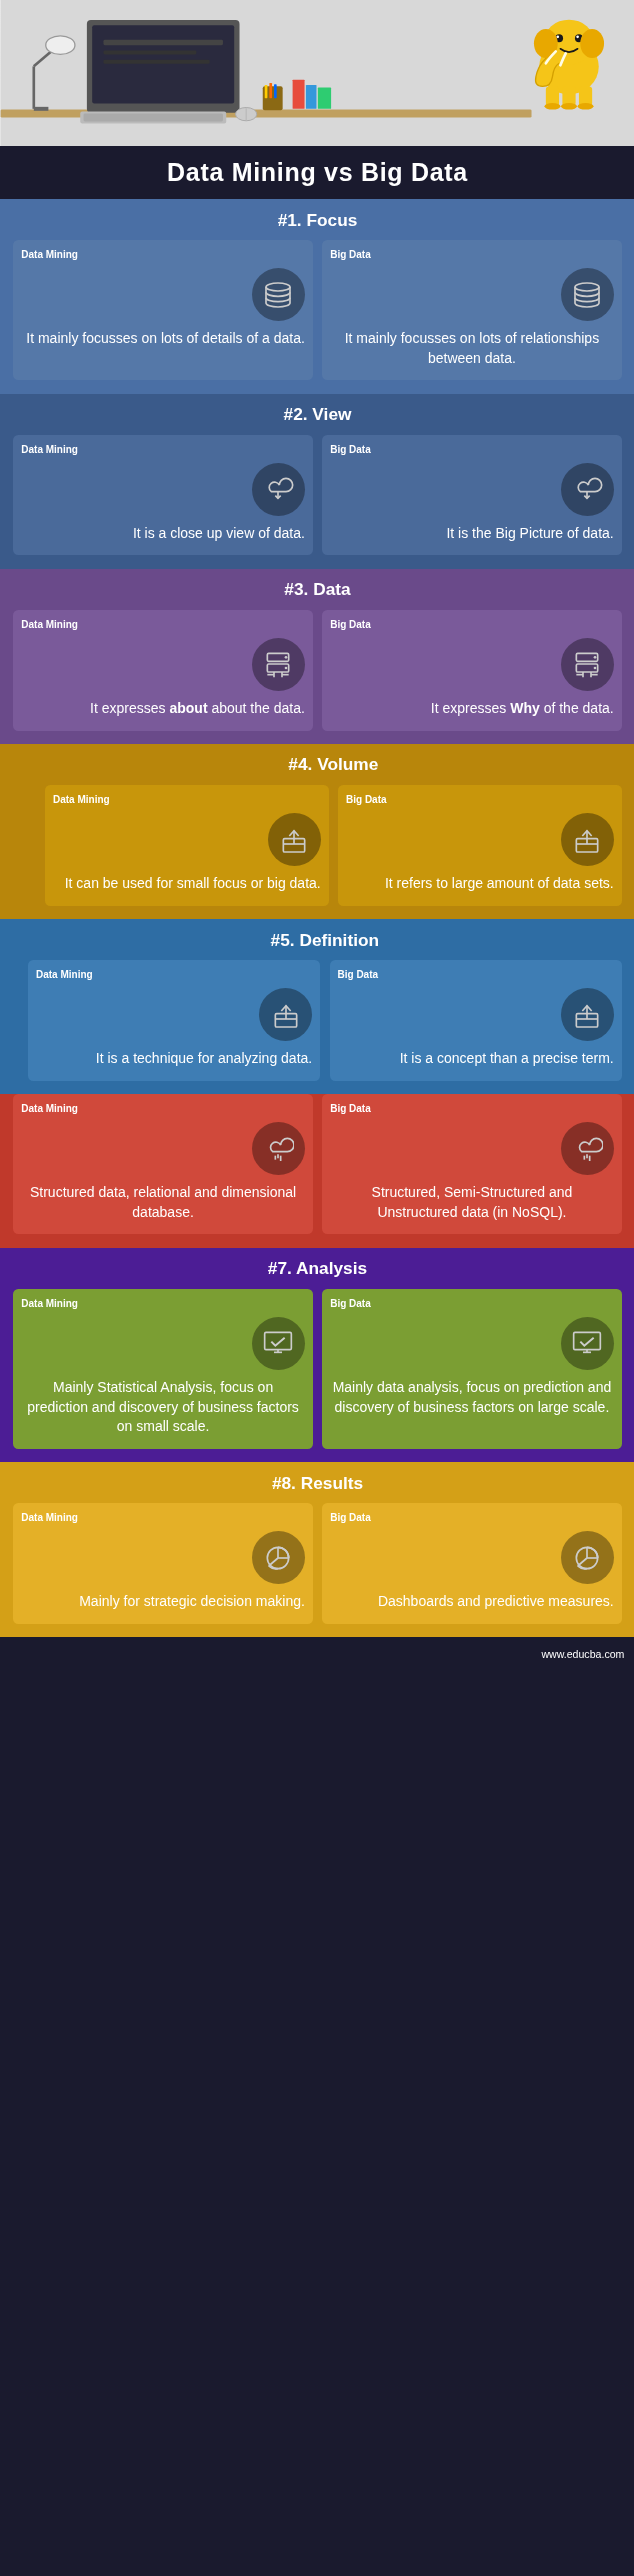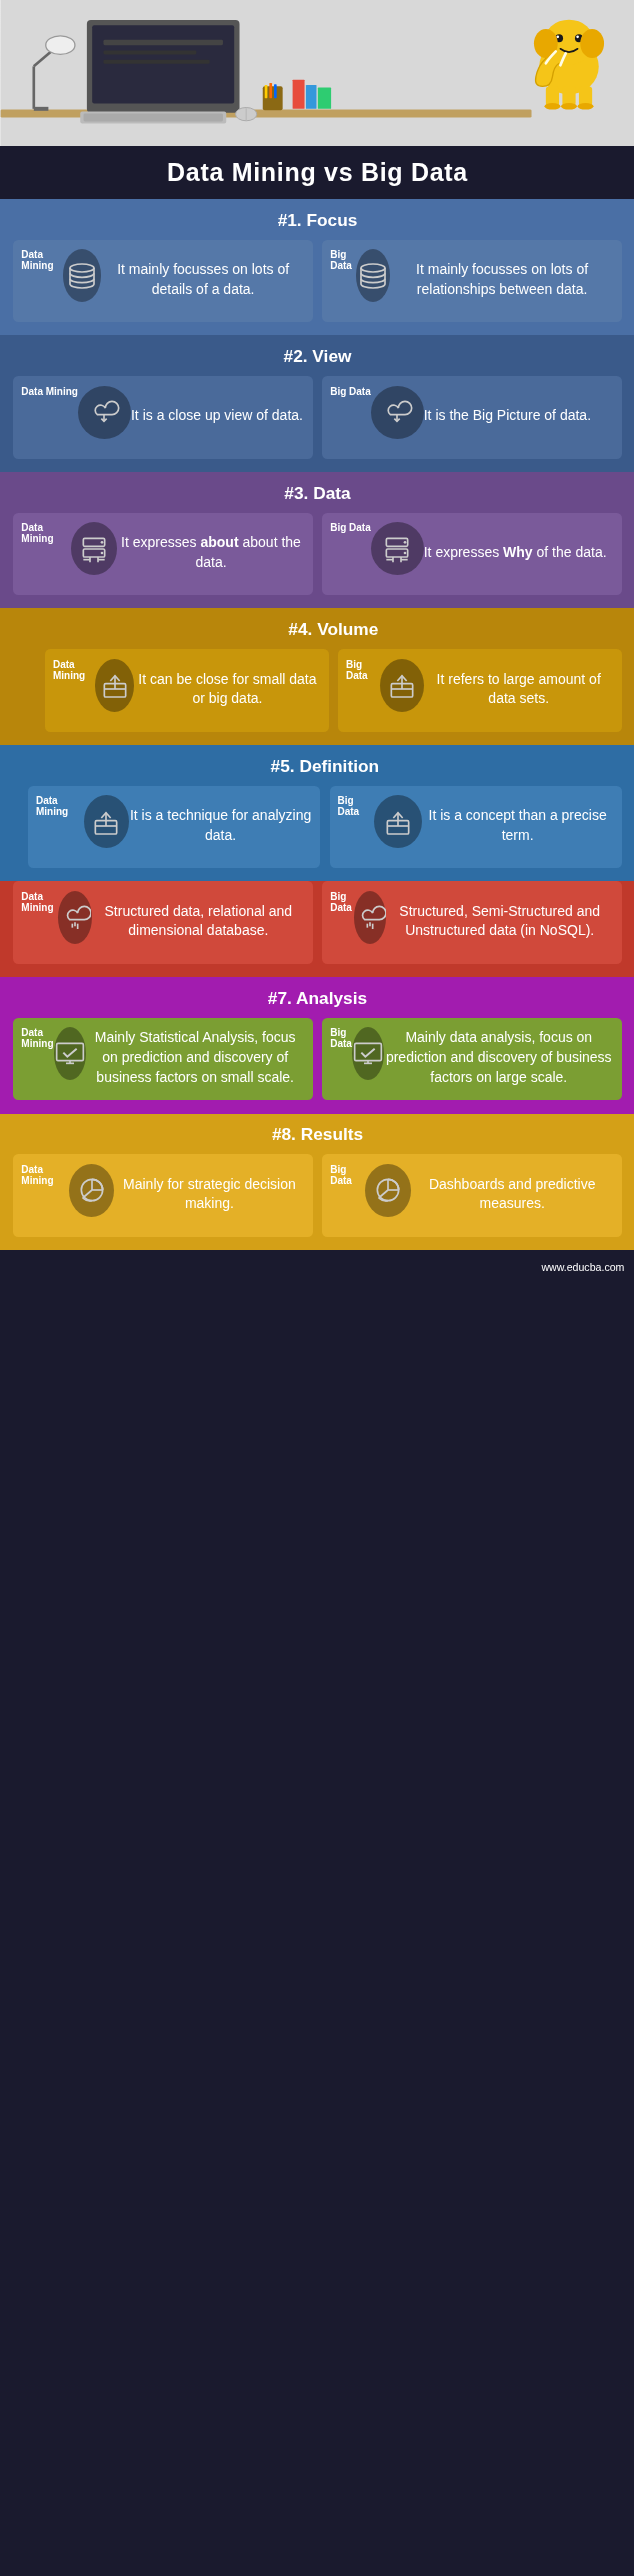--- a/index.html
+++ b/index.html
@@ -65,21 +65,22 @@
     .section-row {
       display: flex;
       gap: 9.3px;
     }
 
     .section-card {
       flex: 1;
       border-radius: 5.3px;
       padding: 9.3px 8px 12px 8px;
       display: flex;
-      align-items: center;
+      flex-direction: column;
+      align-items: flex-end;
     }
 
     .card-label {
       font-size: 10px;
       font-weight: bold;
       color: #fff;
       margin-bottom: 8px;
       align-self: flex-start;
     }
 
@@ -300,21 +301,21 @@
         <div class="section-card" style="background: rgb(200, 150, 11);">
           <div class="card-label">Data Mining</div>
           <div class="icon-circle">
             <svg viewBox="0 0 48 48" xmlns="http://www.w3.org/2000/svg">
       <rect x="8" y="22" width="32" height="20" rx="2" fill="none" stroke="#ccc" stroke-width="2.5"></rect>
       <polyline points="17,18 24,10 31,18" fill="none" stroke="#ccc" stroke-width="2.5"></polyline>
       <line x1="24" y1="10" x2="24" y2="30" stroke="#ccc" stroke-width="2.5"></line>
       <line x1="8" y1="30" x2="40" y2="30" stroke="#ccc" stroke-width="2.5"></line>
     </svg>
           </div>
-          <div class="card-text">It can be close for small data or big data.</div>
+          <div class="card-text">It can be used for small focus or big data.</div>
         </div>
         <div class="section-card" style="background: rgb(200, 150, 11);">
           <div class="card-label">Big Data</div>
           <div class="icon-circle">
             <svg viewBox="0 0 48 48" xmlns="http://www.w3.org/2000/svg">
       <rect x="8" y="22" width="32" height="20" rx="2" fill="none" stroke="#ccc" stroke-width="2.5"></rect>
       <polyline points="17,18 24,10 31,18" fill="none" stroke="#ccc" stroke-width="2.5"></polyline>
       <line x1="24" y1="10" x2="24" y2="30" stroke="#ccc" stroke-width="2.5"></line>
       <line x1="8" y1="30" x2="40" y2="30" stroke="#ccc" stroke-width="2.5"></line>
     </svg>
@@ -373,21 +374,21 @@
       <path d="M38 28a10 10 0 10-10-10 1 1 0 000 .1A8 8 0 1016 28h22z" fill="none" stroke="#ccc" stroke-width="2.5"></path>
       <line x1="20" y1="34" x2="20" y2="40" stroke="#ccc" stroke-width="2.5"></line>
       <line x1="28" y1="34" x2="28" y2="42" stroke="#ccc" stroke-width="2.5"></line>
       <line x1="24" y1="32" x2="24" y2="38" stroke="#ccc" stroke-width="2.5"></line>
     </svg>
           </div>
           <div class="card-text">Structured, Semi-Structured and Unstructured data (in NoSQL).</div>
         </div>
       </div>
     </div>
-    <div class="section" style="background: #a21caf;">
+    <div class="section" style="background: #4c1d95;">
       <div class="section-header">#7. Analysis</div>
       <div class="section-row">
         <div class="section-card" style="background: rgb(123, 158, 51);">
           <div class="card-label">Data Mining</div>
           <div class="icon-circle">
             <svg viewBox="0 0 48 48" xmlns="http://www.w3.org/2000/svg">
       <rect x="4" y="8" width="40" height="26" rx="2" fill="none" stroke="#ccc" stroke-width="2.5"></rect>
       <line x1="18" y1="38" x2="30" y2="38" stroke="#ccc" stroke-width="2.5"></line>
       <line x1="24" y1="34" x2="24" y2="38" stroke="#ccc" stroke-width="2.5"></line>
       <polyline points="14,22 20,28 34,16" fill="none" stroke="#ccc" stroke-width="3"></polyline>

